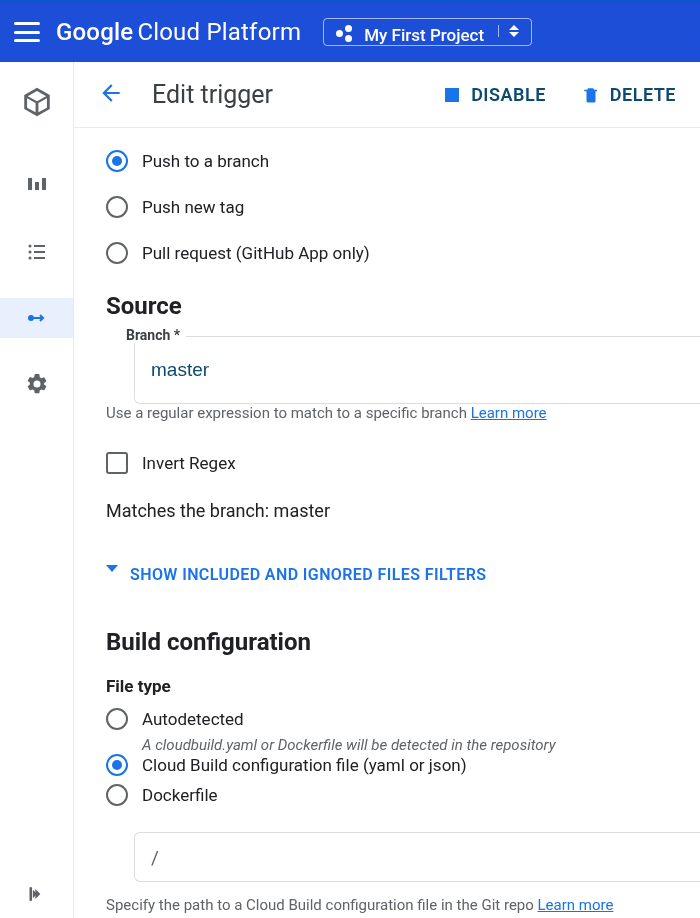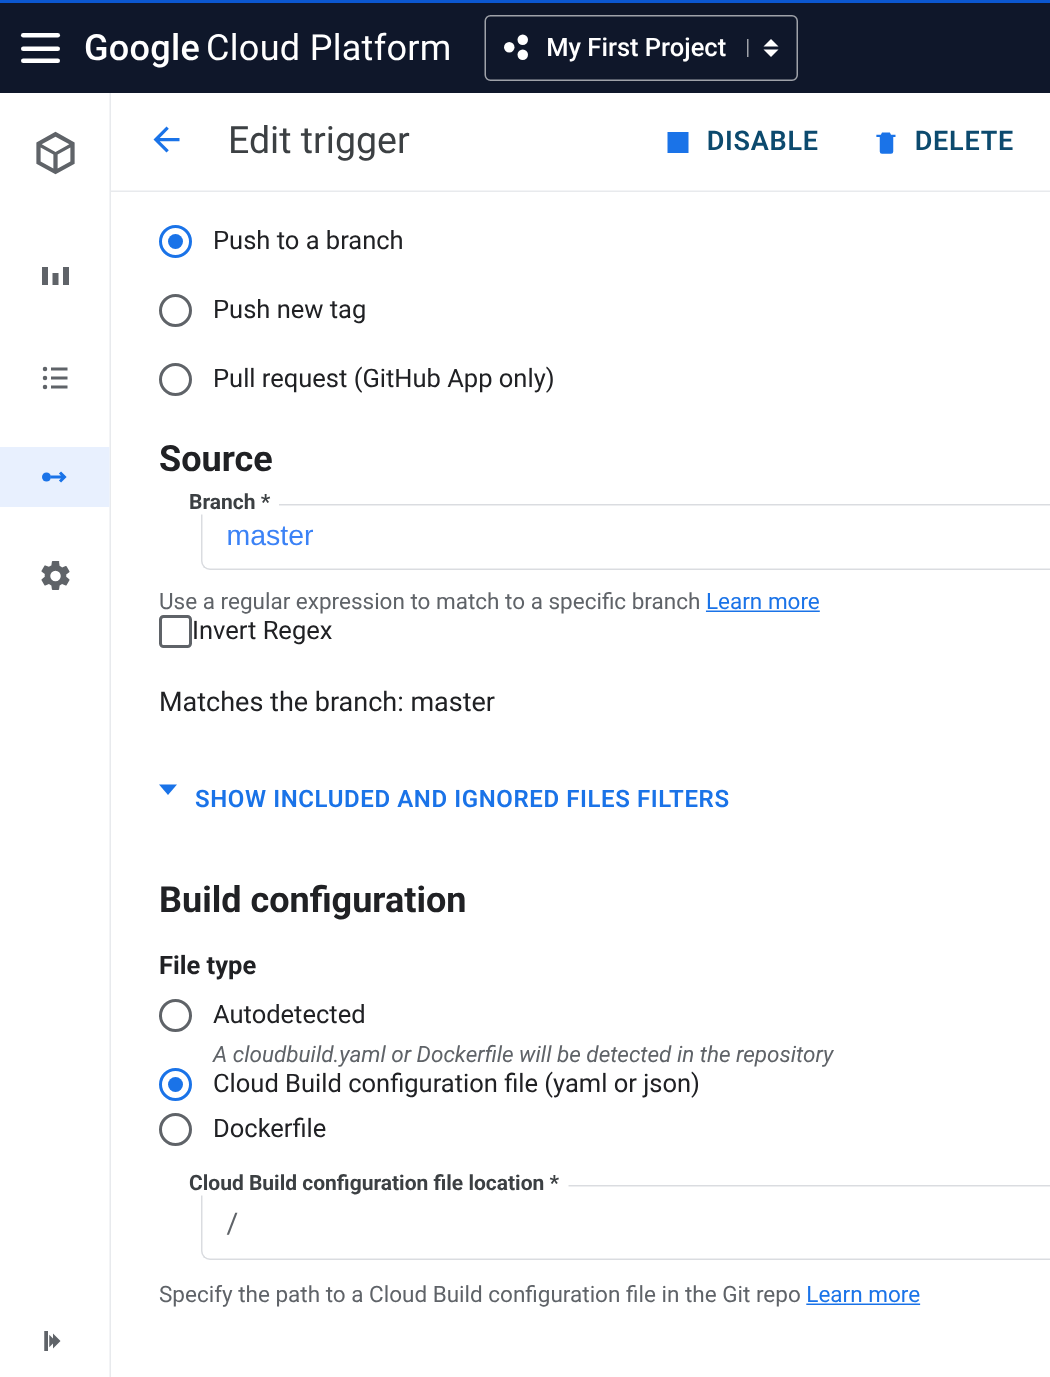--- a/index.html
+++ b/index.html
@@ -6,49 +6,49 @@
     body {
       font-family: 'Roboto', -apple-system, BlinkMacSystemFont, 'Segoe UI', Arial, sans-serif;
       background: #fff;
       width: 700px;
       height: 918px;
       overflow: hidden;
       color: #202124;
     }
     .topbar {
       height: 62px;
-      background: #0f172a;
+      background: #1d4ed8;
       display: flex;
       align-items: center;
       padding: 0 14px;
       gap: 16px;
       border-top: 2px solid #0b57d0;
     }
     .hamburger {
       width: 26px; height: 20px;
       display: flex; flex-direction: column; justify-content: space-between;
       cursor: pointer;
     }
     .hamburger span { height: 3px; background: #fff; border-radius: 2px; }
     .brand {
       color: #fff;
       font-size: 24px;
       font-weight: 400;
       letter-spacing: 0.2px;
     }
     .brand b { font-weight: 500; margin-right: 4px; }
     .project-picker {
-      display: flex; align-items: center;
+      display: flex; align-items: flex-start;
       border: 1px solid rgba(255,255,255,0.6);
       border-radius: 4px;
       padding: 6px 12px;
       color: #fff;
       gap: 10px;
       margin-left: 6px;
-      height: 44px;
+      height: 28px;
     }
     .project-dots {
       width: 18px; height: 18px; position: relative;
     }
     .project-dots span {
       position: absolute; width: 7px; height: 7px; border-radius: 50%; background: #fff;
     }
     .project-dots span:nth-child(1){ left:0; top:5px; }
     .project-dots span:nth-child(2){ left:9px; top:0; }
     .project-dots span:nth-child(3){ left:9px; top:10px; }
@@ -129,30 +129,30 @@
       font-size: 24px; font-weight: 700; margin: 28px 0 16px 0;
     }
     .field-wrap {
       position: relative; width: 100%; padding-left: 28px;
     }
     .field-label {
       position: absolute; top: -9px; left: 14px; background: #fff; padding: 0 6px;
       font-size: 14px; font-weight: 700; color: #3c4043;
     }
     .text-input {
-      width: 100%; height: 44px; border: 1px solid #dadce0; border-top-left-radius: 6px; border-bottom-left-radius: 6px;
-      padding: 0 16px; font-size: 19px; color: #3b82f6; border-right: none;
+      width: 100%; height: 68px; border: 1px solid #dadce0; border-top-left-radius: 6px; border-bottom-left-radius: 6px;
+      padding: 0 16px; font-size: 19px; color: #0c4a6e; border-right: none;
     }
     .field-hint {
-      font-size: 15px; color: #5f6368; margin-top: 12px;
+      font-size: 15px; color: #5f6368; 
     }
     .field-hint a, .link { color: #1a73e8; text-decoration: underline; cursor: pointer; }
     .checkbox-row {
-      display: flex; align-items: center; 
-      font-size: 17px;
+      display: flex; align-items: center; gap: 14px;
+      margin-top: 30px; font-size: 17px;
     }
     .checkbox {
       width: 22px; height: 22px; border: 2px solid #5f6368; border-radius: 3px;
     }
     .matches-text { font-size: 18px; margin-top: 26px; }
     .expand-row {
       display: flex; align-items: flex-start; gap: 12px;
       color: #1a73e8; font-weight: 600; letter-spacing: 0.4px;
       margin-top: 44px; cursor: pointer; font-size: 16px;
     }
@@ -314,21 +314,20 @@
         <div class="radio checked"></div>
         <span>Cloud Build configuration file (yaml or json)</span>
       </div>
 
       <div class="radio-row" style="margin-top:8px; margin-bottom:26px;">
         <div class="radio"></div>
         <span>Dockerfile</span>
       </div>
 
       <div class="field-wrap">
-        <div class="field-label">Cloud Build configuration file location *</div>
         <div class="filepath-input">
           <span class="filepath-prefix">/</span>
         </div>
       </div>
       <div class="field-hint" style="margin-top:14px;">
         <span>Specify the path to a Cloud Build configuration file in the Git repo </span><a class="link">Learn more</a>
       </div>
 
     </div>
   </div>

